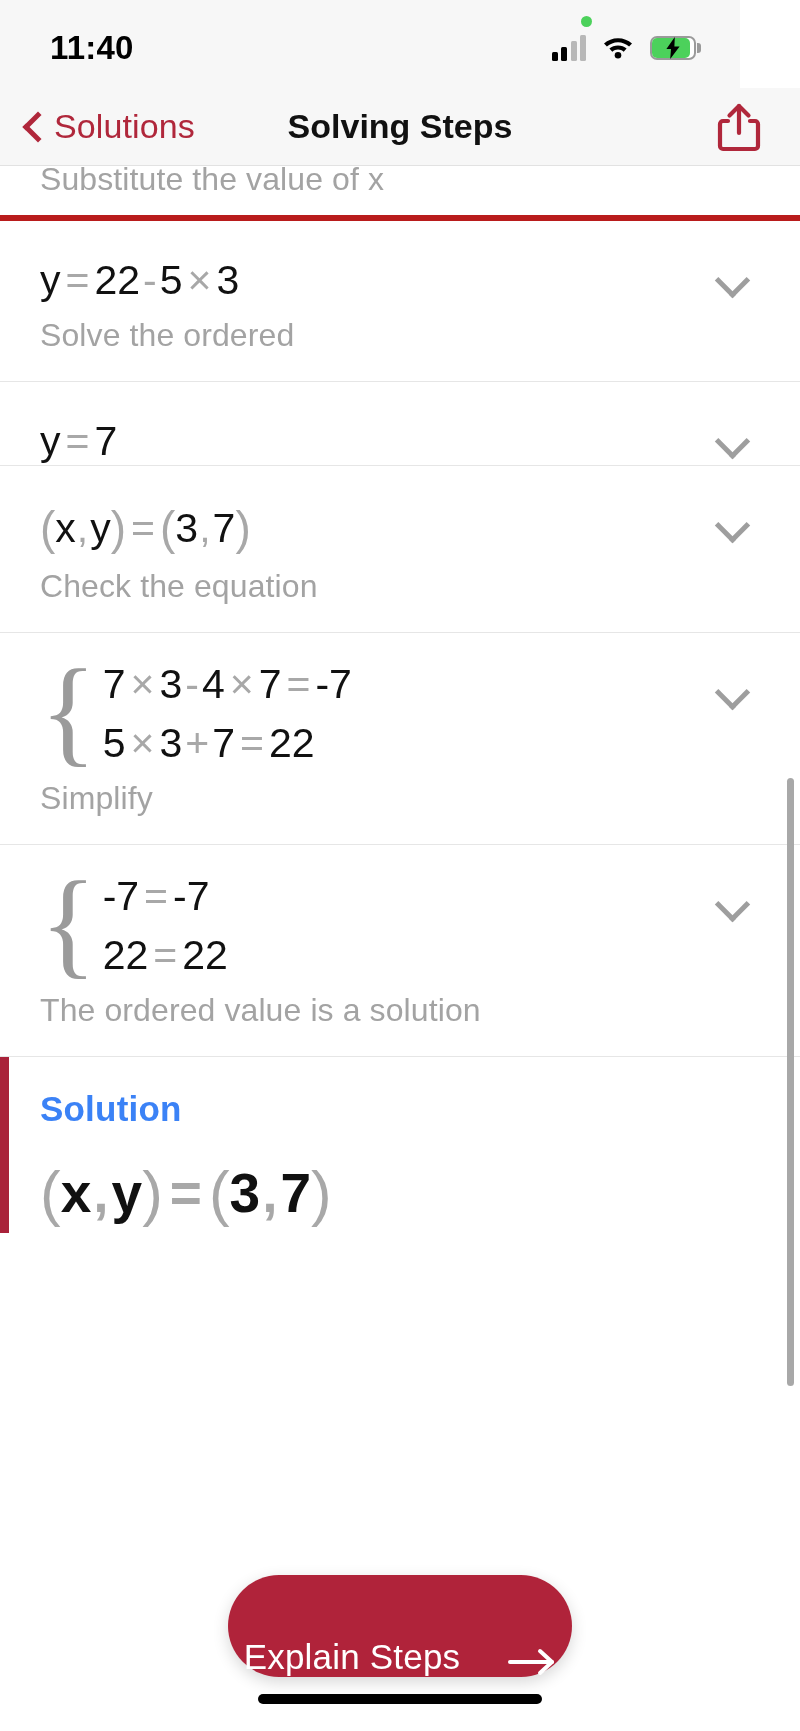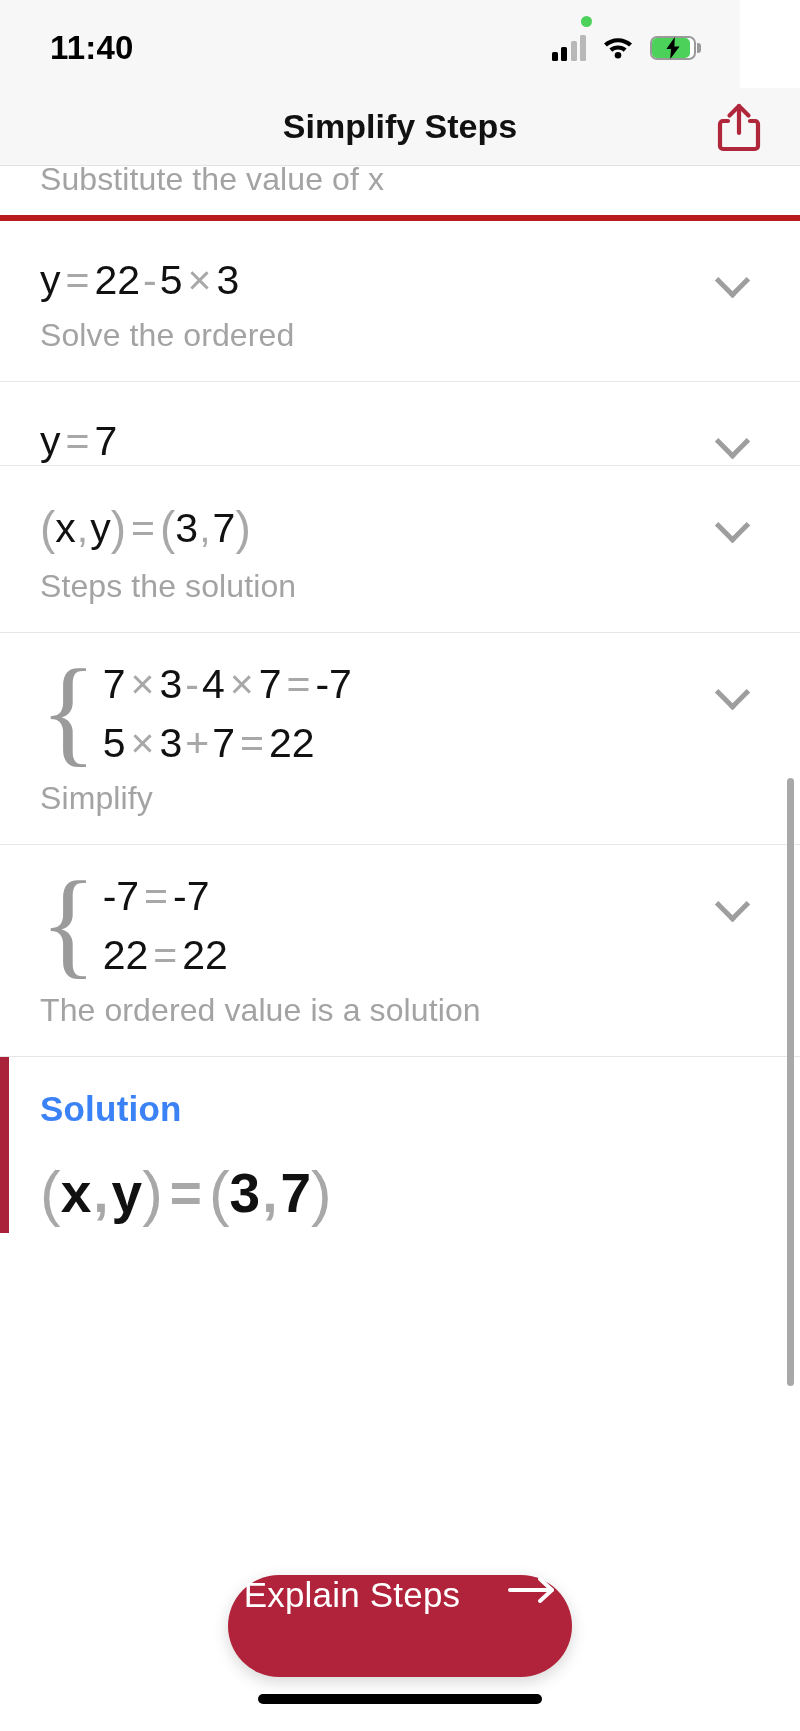--- a/index.html
+++ b/index.html
@@ -153,21 +153,21 @@
   .sol-expr .paren{ font-size:62px; font-weight:400; color:#a8a8a8; }
   .sol-expr .op{ color:#a8a8a8; font-weight:700; padding:0 7px; }
   .sol-expr .comma{ color:#a8a8a8; font-weight:700; padding:0 3px 0 2px; }
 
   
   .cta-zone{
     position:absolute; left:0; top:1330px; width:800px; height:260px;
     display:flex; align-items:center; justify-content:center;
   }
   .cta{
-    display:flex; align-items:flex-start; justify-content:center; gap:48px;
+    display:flex; align-items:flex-end; justify-content:center; gap:48px;
     width:344px; height:102px; border-radius:51px;
     background:#b0233a;
     box-shadow:0 5px 16px rgba(0,0,0,0.16);
     cursor:pointer;
   }
   .cta-label{ font-size:35px; color:#fff; letter-spacing:0.2px; }
   .cta-arrow{ width:48px; height:30px; }
 
   
   .scrollbar{
@@ -211,21 +211,25 @@
         <span class="bolt">
           <svg width="20" height="22" viewBox="0 0 20 22">
             <path d="M11.8 0 3.4 12h4.6L7.2 22 16.6 9.4h-5.2z" fill="#000"></path>
           </svg>
         </span>
       </span>
     </div>
   </div>
 
   <div class="navbar">
-    <div class="nav-title">Simplify Steps</div>
+    <div class="backbtn">
+      <span class="chev-left"></span>
+      <span class="back-label">Solutions</span>
+    </div>
+    <div class="nav-title">Solving Steps</div>
     <div class="share-icon">
       <svg width="46" height="50" viewBox="0 0 46 50">
         <path d="M12 19 H7 a3 3 0 0 0 -3 3 V44 a3 3 0 0 0 3 3 H39 a3 3 0 0 0 3 -3 V22 a3 3 0 0 0 -3 -3 H34" fill="none" stroke="#b0273b" stroke-width="4.2" stroke-linecap="round"></path>
         <path d="M23 4 V31" fill="none" stroke="#b0273b" stroke-width="4.2" stroke-linecap="round"></path>
         <path d="M13.5 13.5 L23 4 L32.5 13.5" fill="none" stroke="#b0273b" stroke-width="4.2" stroke-linecap="round" stroke-linejoin="round"></path>
       </svg>
     </div>
   </div>
 
   <div class="content">
@@ -264,21 +268,21 @@
         <span class="comma">,</span>
         <span class="num">y</span>
         <span class="paren">)</span>
         <span class="op">=</span>
         <span class="paren">(</span>
         <span class="num">3</span>
         <span class="comma">,</span>
         <span class="num">7</span>
         <span class="paren">)</span>
       </div>
-      <div class="desc">Steps the solution</div>
+      <div class="desc">Check the equation</div>
       <span class="chev-down"></span>
     </div>
 
     <div class="step">
       <div class="sys">
         <span class="brace">{</span>
         <span class="sys-rows">
           <span class="sys-row">
             <span class="num">7</span>
             <span class="op">×</span>

